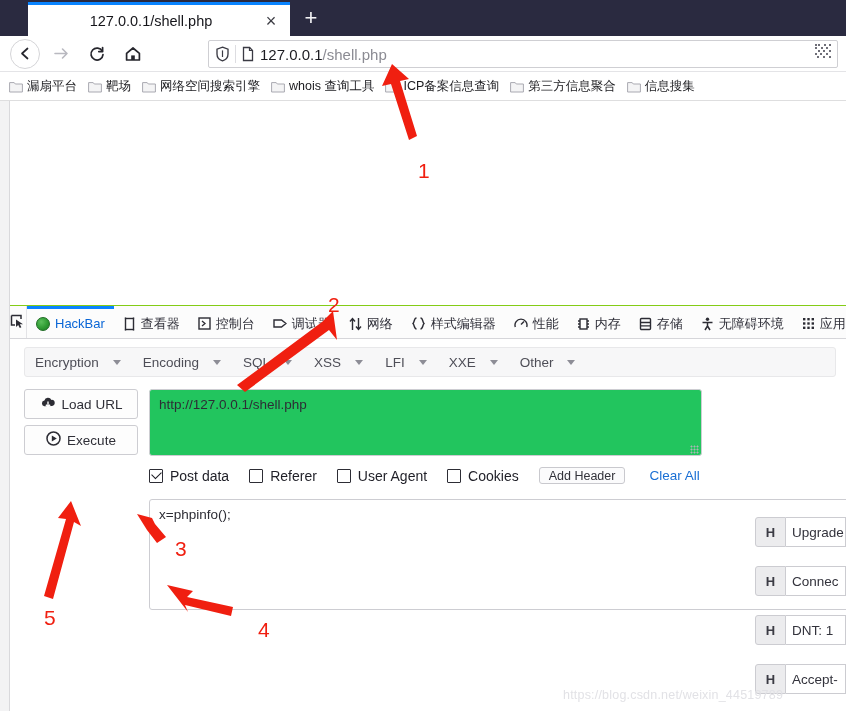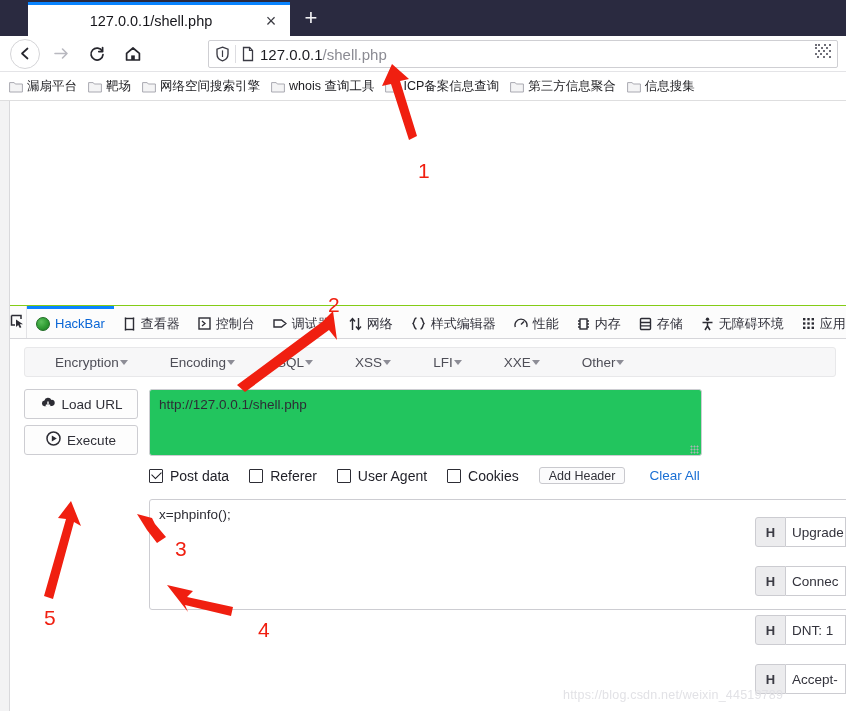--- a/index.html
+++ b/index.html
@@ -101,21 +101,21 @@
     background: radial-gradient(circle at 35% 32%, #5bbf5b 0%, #2f9b33 55%, #1d7a24 100%);
     border: 1px solid #1d6b22;
   }
 
   
   .hb-menubar {
     position: relative; margin: 8px 10px 0 14px; height: 30px;
     background: #f7f7f8; border: 1px solid #e8e8ea; border-radius: 3px;
     display: flex; align-items: center; padding-left: 10px; gap: 22px;
   }
-  .hb-menu { font-size: 13.5px; color: #4e4e57; display: flex; align-items: center; gap: 1px; white-space: nowrap; margin-left: 20px; }
+  .hb-menu { font-size: 13.5px; color: #4e4e57; display: flex; align-items: center; gap: 14px; white-space: nowrap; }
   .caret { width: 0; height: 0; border-left: 4px solid transparent; border-right: 4px solid transparent;
            border-top: 5px solid #8d8d96; display: inline-block; }
 
   .hb-body { position: relative; padding: 12px 12px 0 14px; }
   .hb-row { display: flex; align-items: flex-start; }
   .hb-btncol { display: flex; flex-direction: column; gap: 6px; width: 114px; }
   .hb-btn {
     height: 30px; background: #fdfdfd; border: 1px solid #cdcdd2; border-radius: 3px;
     display: flex; align-items: center; justify-content: center; gap: 6px;
     font-size: 13.5px; color: #2f2f37; white-space: nowrap;

